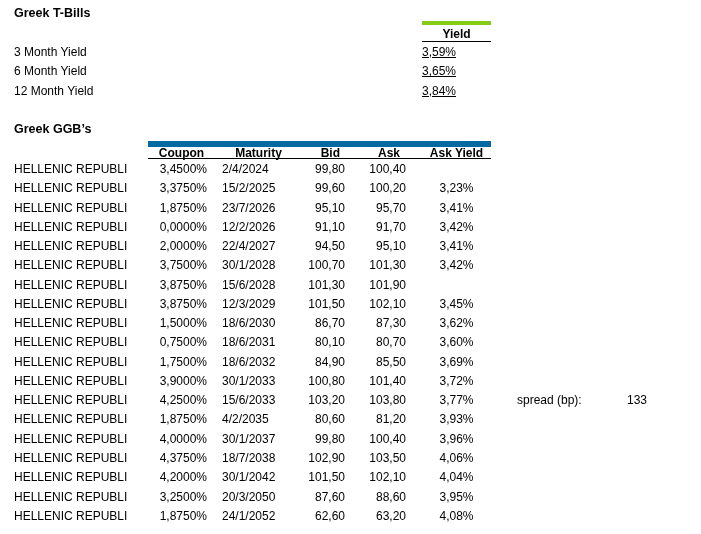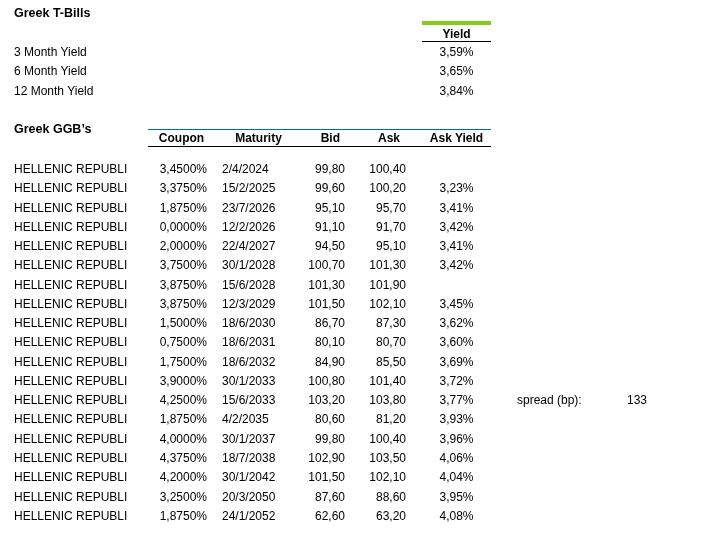--- a/index.html
+++ b/index.html
@@ -37,30 +37,30 @@
     border-bottom: 1px solid #000;
     font-weight: 700;
     text-align: center;
     line-height: 19px;
   }
 
   
   #tbill-rows { position: absolute; left: 0; top: 43px; width: 591px; }
   .tbill-row { position: relative; height: 19.4px; line-height: 19.4px; }
   .tbill-label { position: absolute; left: 14px; white-space: nowrap; }
-  .tbill-value { position: absolute; left: 422px; width: 69px; text-align: center; }
+  .tbill-value { position: absolute; left: 422px; width: 69px; text-align: left; text-decoration: underline; }
 
   
   .ggb-header {
     position: absolute;
     left: 148px;
-    top: 129px;
+    top: 141px;
     width: 343px;
     height: 18px;
-    border-top: 1px solid #0369a1;
+    border-top: 6px solid #0369a1;
     border-bottom: 1px solid #000;
     display: flex;
     align-items: center;
     font-weight: 700;
   }
 
   
   #ggb-rows { position: absolute; left: 14px; top: 160px; width: 477px; }
   .ggb-row { display: flex; height: 19.28px; line-height: 19.28px; }
 

